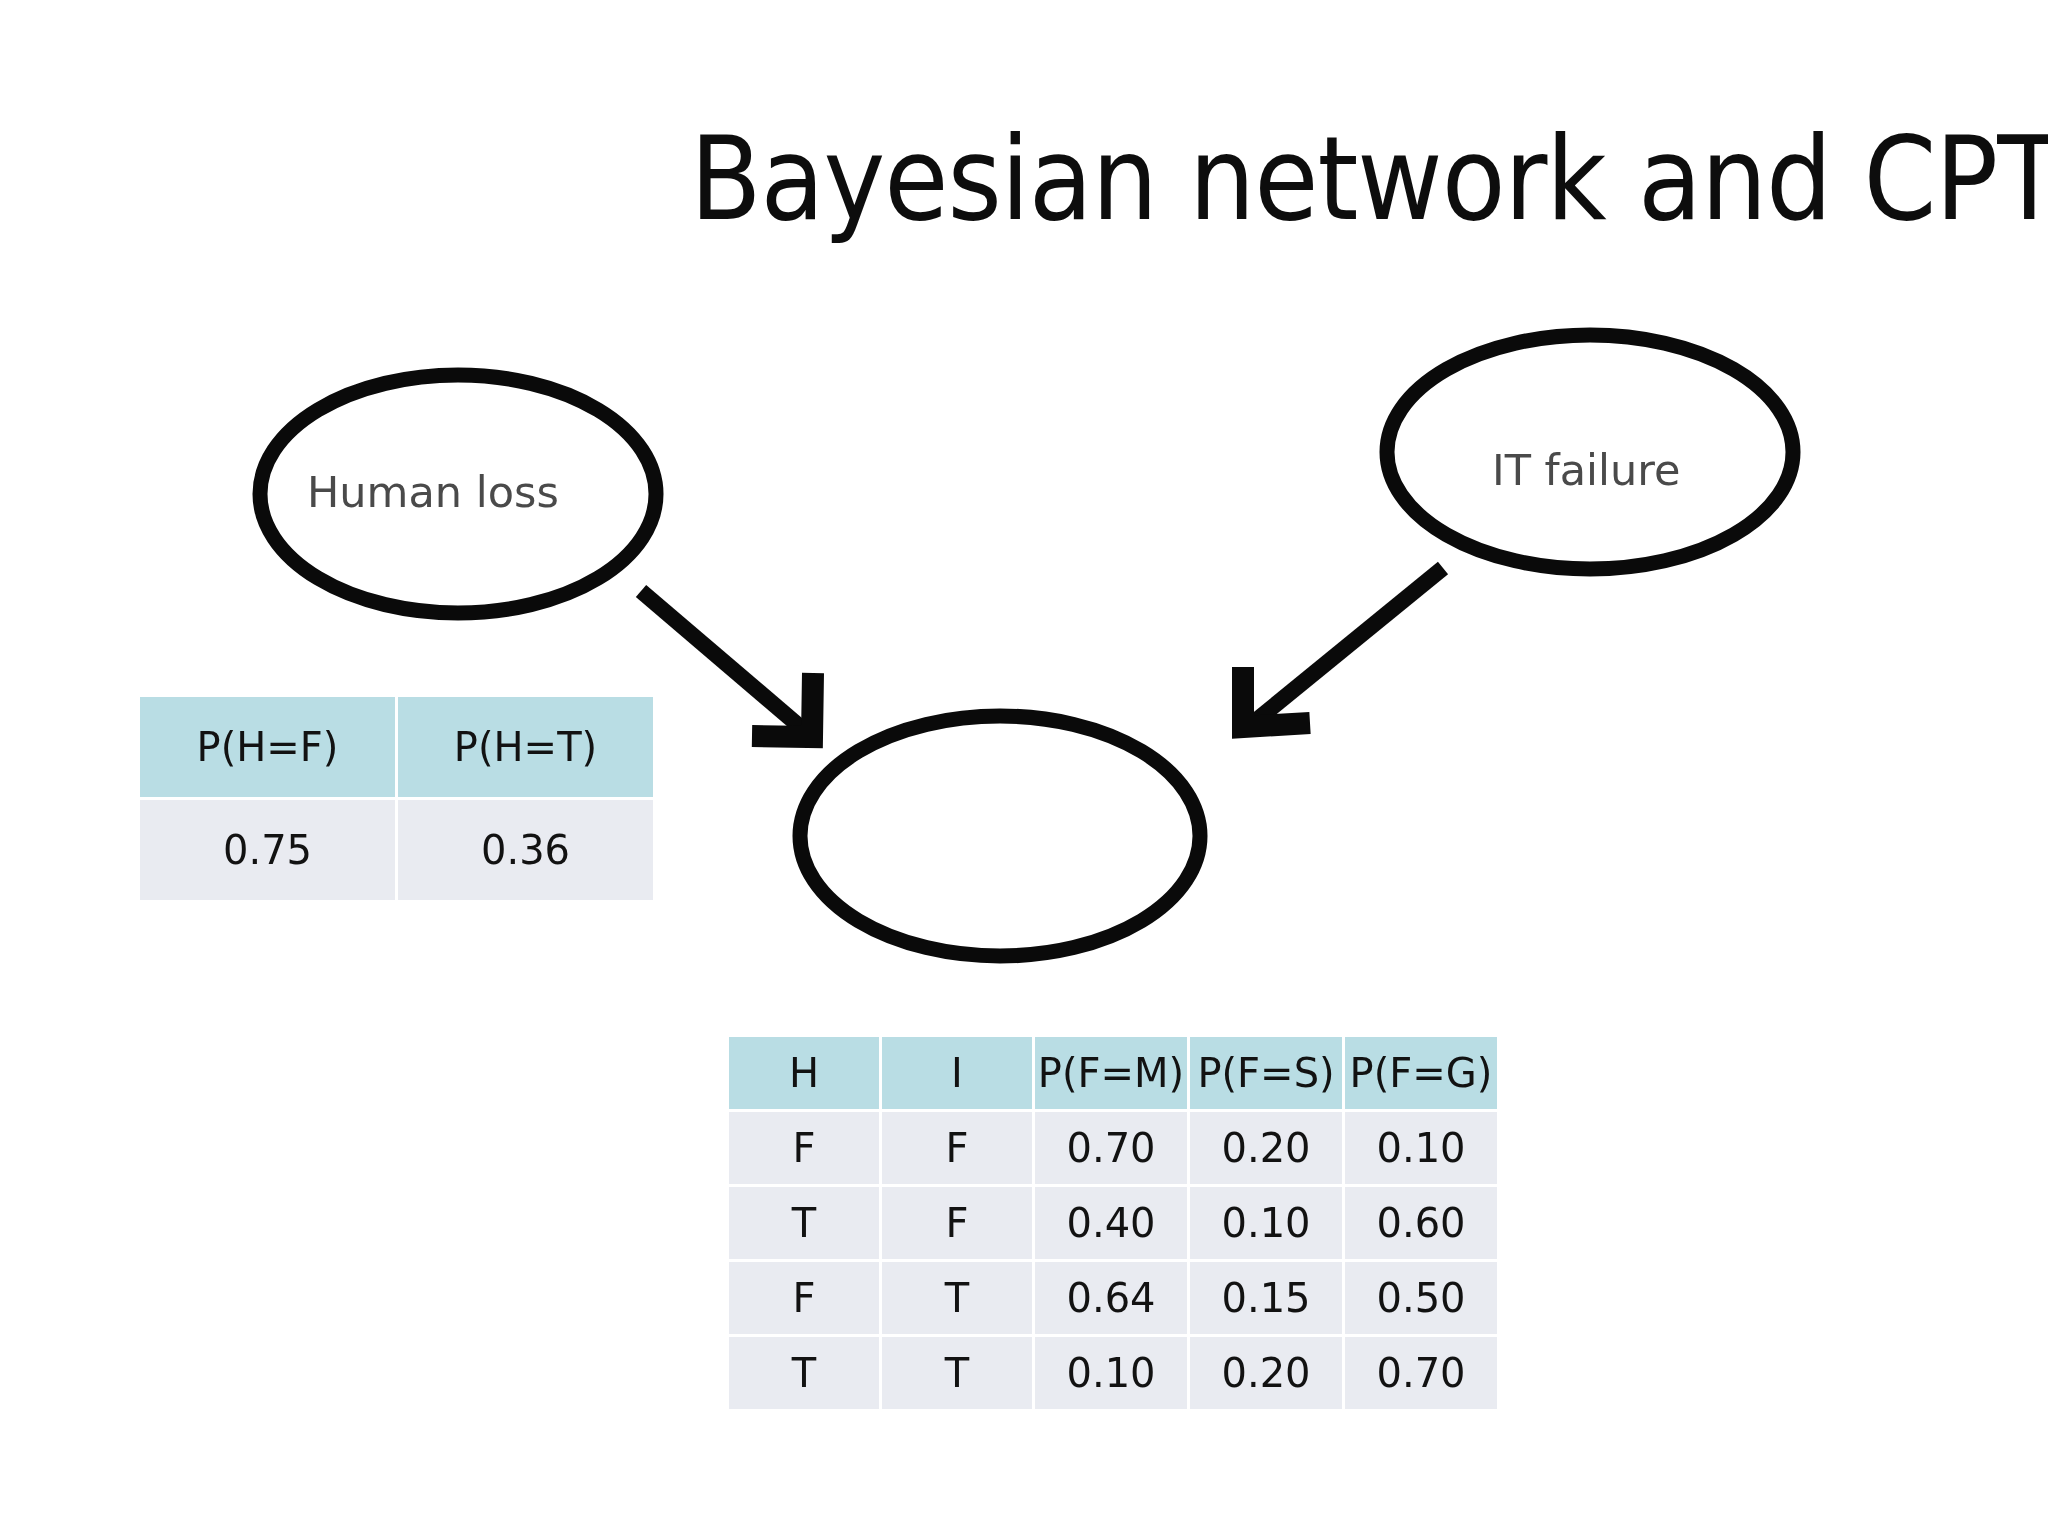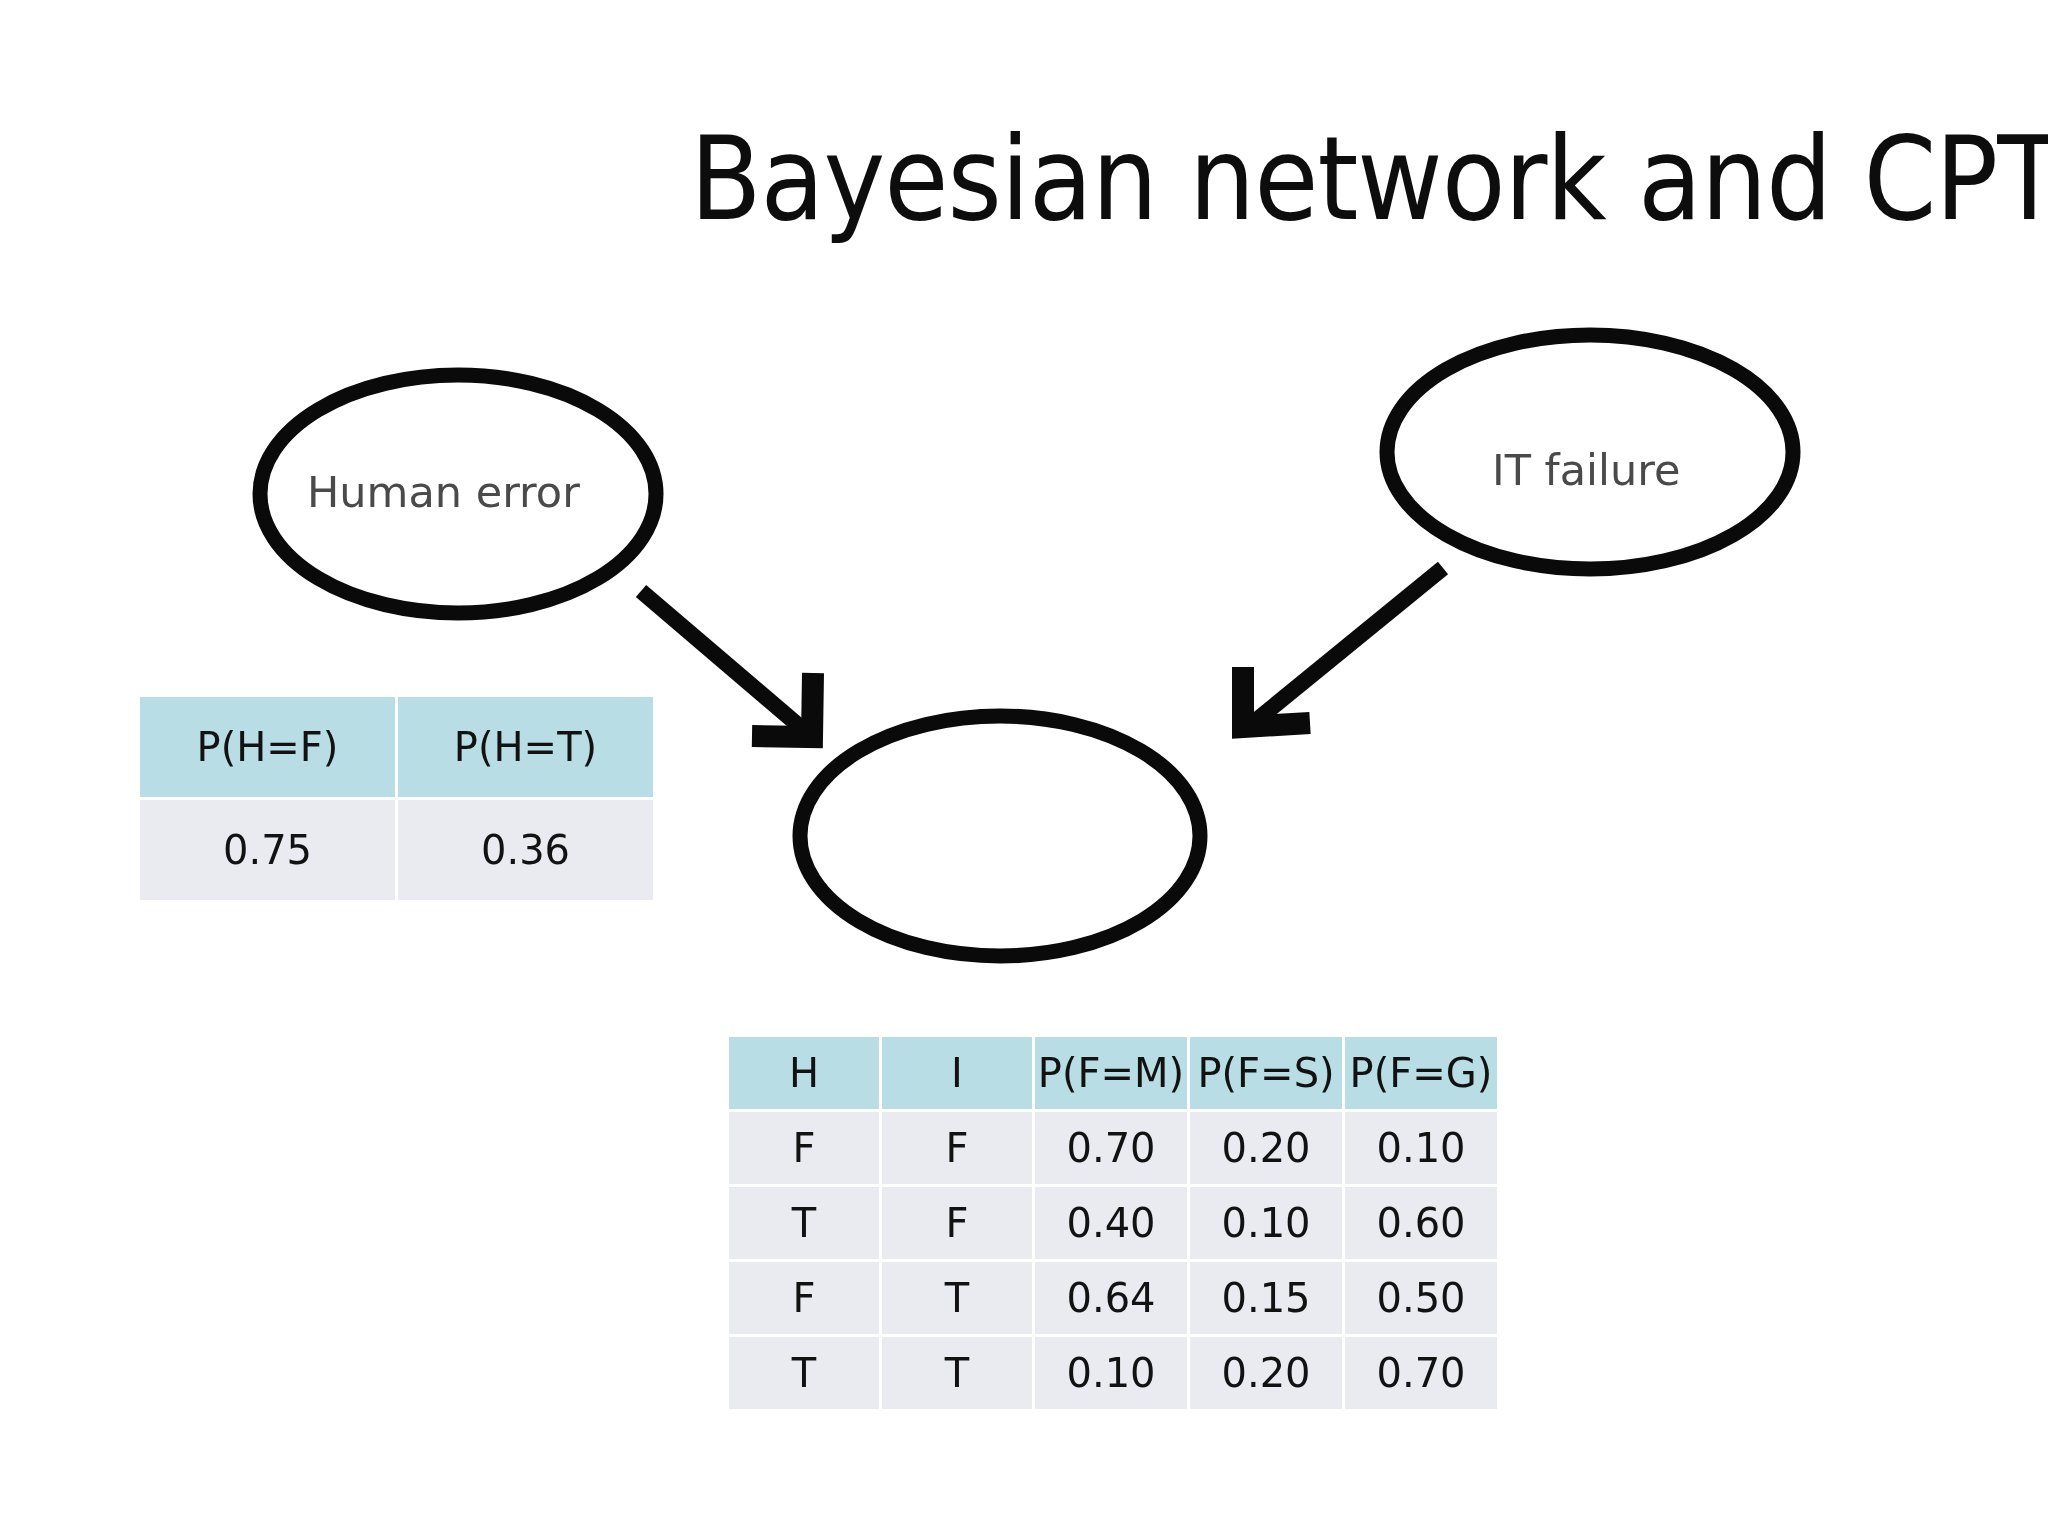--- a/index.html
+++ b/index.html
@@ -138,21 +138,21 @@
       <line x1="641" y1="591" x2="805" y2="731" stroke="#0a0a0a" stroke-width="16" stroke-linecap="butt"></line>
       <path d="M 752 736 L 812 737 L 813 673" fill="none" stroke="#0a0a0a" stroke-width="22" stroke-linejoin="miter"></path>
     </g>
 
     <g>
       <line x1="1443" y1="568" x2="1253" y2="723" stroke="#0a0a0a" stroke-width="16" stroke-linecap="butt"></line>
       <path d="M 1310 723 L 1243 727 L 1243 667" fill="none" stroke="#0a0a0a" stroke-width="22" stroke-linejoin="miter"></path>
     </g>
   </svg>
 
-  <div class="node-label" id="label-human-error">Human error</div>
+  <div class="node-label" id="label-human-error">Human loss</div>
 
   <div class="node-label" id="label-it-failure">IT failure</div>
 
 
   <table class="cpt-table" id="table-human-error">
     <thead>
       <tr>
         <th>P(H=F)</th>
         <th>P(H=T)</th>
       </tr>

